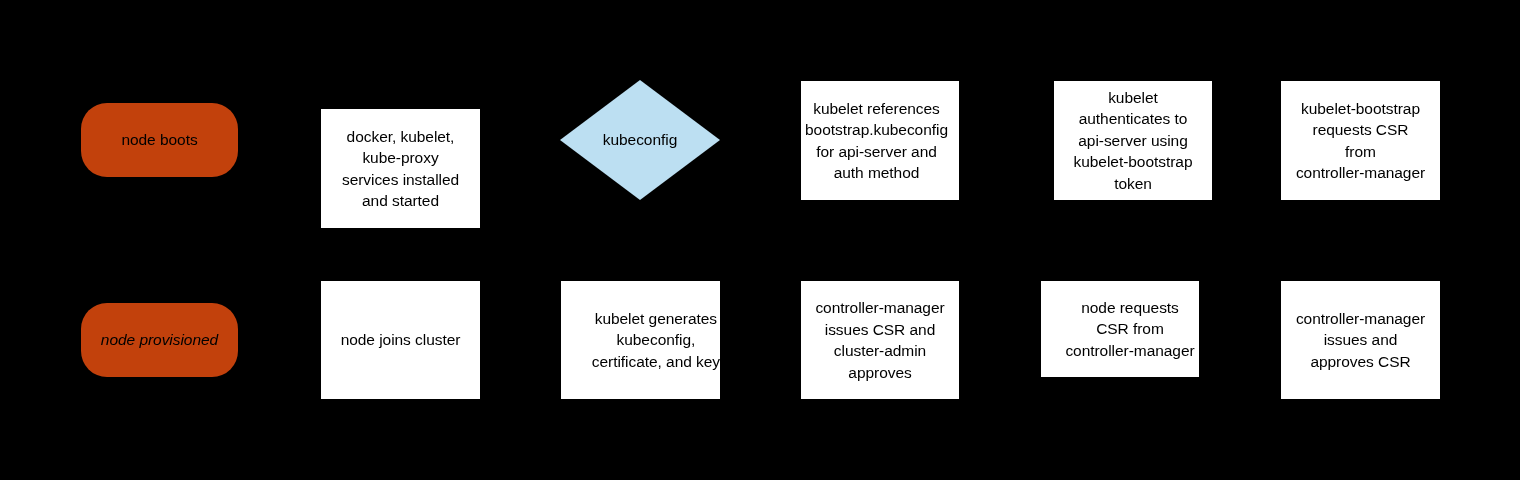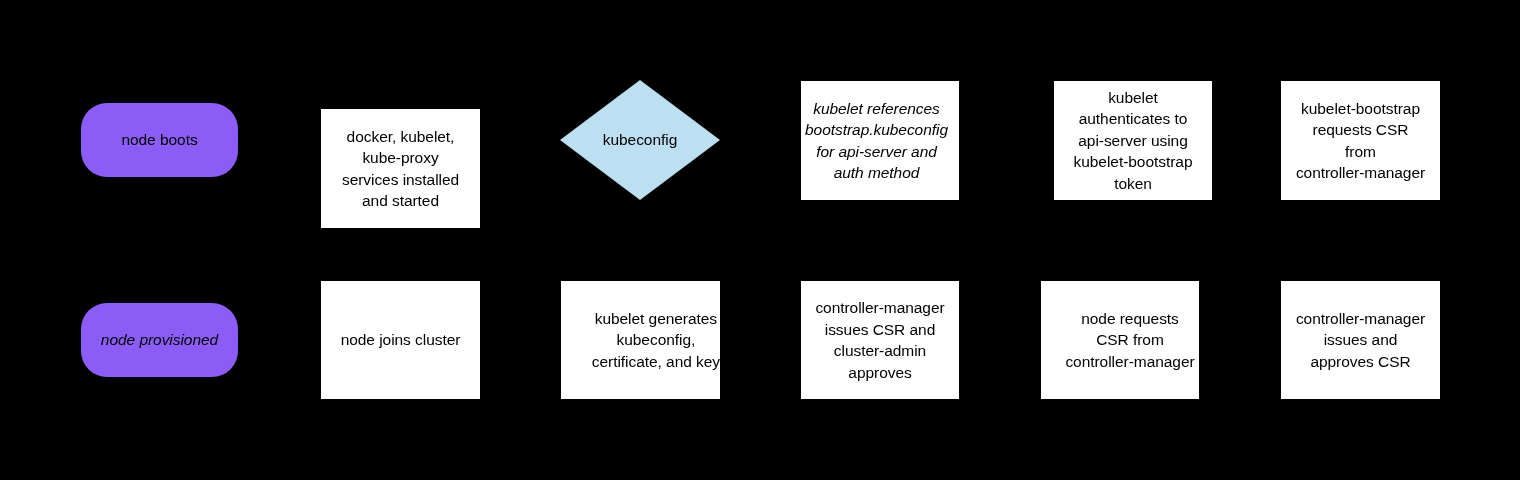--- a/index.html
+++ b/index.html
@@ -31,21 +31,21 @@
     white-space: pre-line;
     letter-spacing: -0.05px;
   }
   
   .shape-rect {
     background: #FFFFFF;
     border: none;
   }
   
   .shape-pill {
-    background: #8b5cf6;
+    background: #c2410c;
     border-radius: 26px;
   }
   
   .shape-diamond {
     background: transparent;
   }
   .shape-diamond .diamond-bg {
     position: absolute;
     left: 0;
     top: 0;
@@ -58,21 +58,20 @@
   .shape-diamond .node-label {
     position: relative;
     z-index: 2;
     text-align: right;
   }
   
   .overflow-text .node-label {
     white-space: pre-line;
     width: 172px;
     margin-left: -7px;
-    font-style: italic;
   }
 </style>
 </head>
 <body>
 
 <div id="canvas">
 
   <div class="node shape-pill" style="left:81px; top:103px; width:157px; height:74px;">
     <span class="node-label">node boots</span>
   </div>
@@ -125,21 +124,21 @@
 certificate, and key</span>
   </div>
 
   <div class="node shape-rect" style="left:801px; top:281px; width:158px; height:118px;">
     <span class="node-label">controller-manager
 issues CSR and
 cluster-admin
 approves</span>
   </div>
 
-  <div class="node shape-rect" style="left:1041px; top:281px; width:158px; height:118px;padding-left:20px;">
+  <div class="node shape-rect" style="left:1041px; top:281px; width:158px; height:96px;padding-left:20px;">
     <span class="node-label">node requests
 CSR from
 controller-manager</span>
   </div>
 
   <div class="node shape-rect" style="left:1281px; top:281px; width:159px; height:118px;">
     <span class="node-label">controller-manager
 issues and
 approves CSR</span>
   </div>

